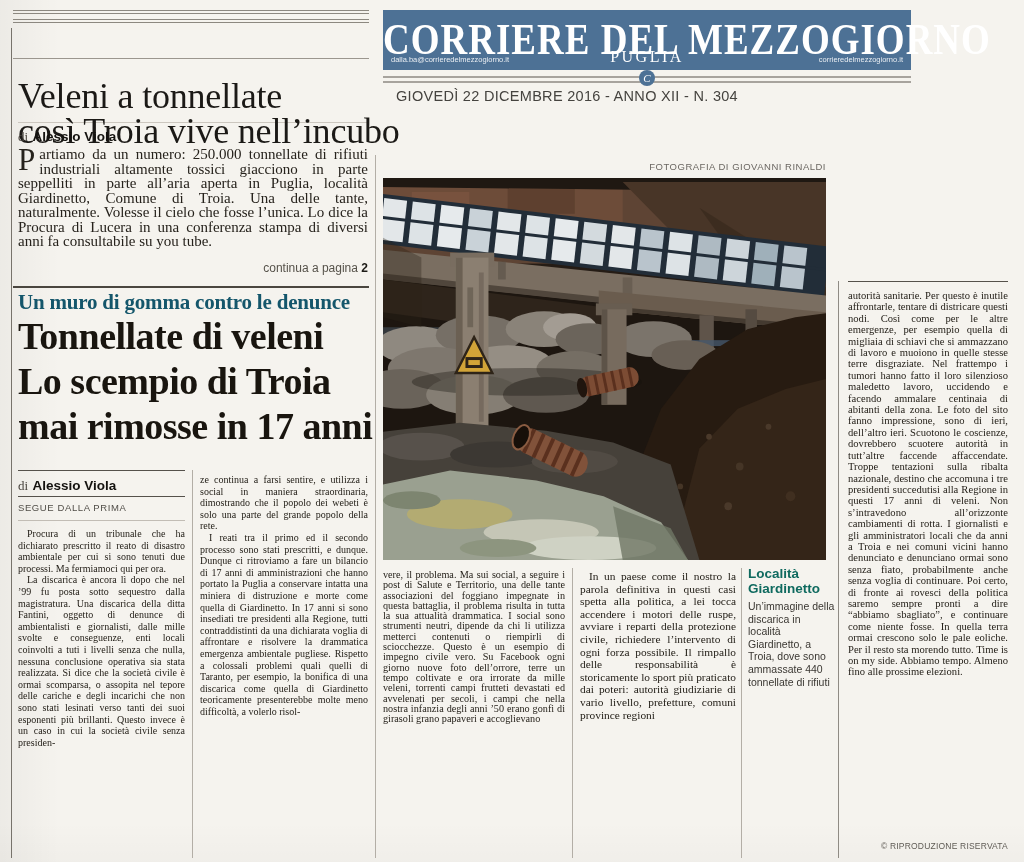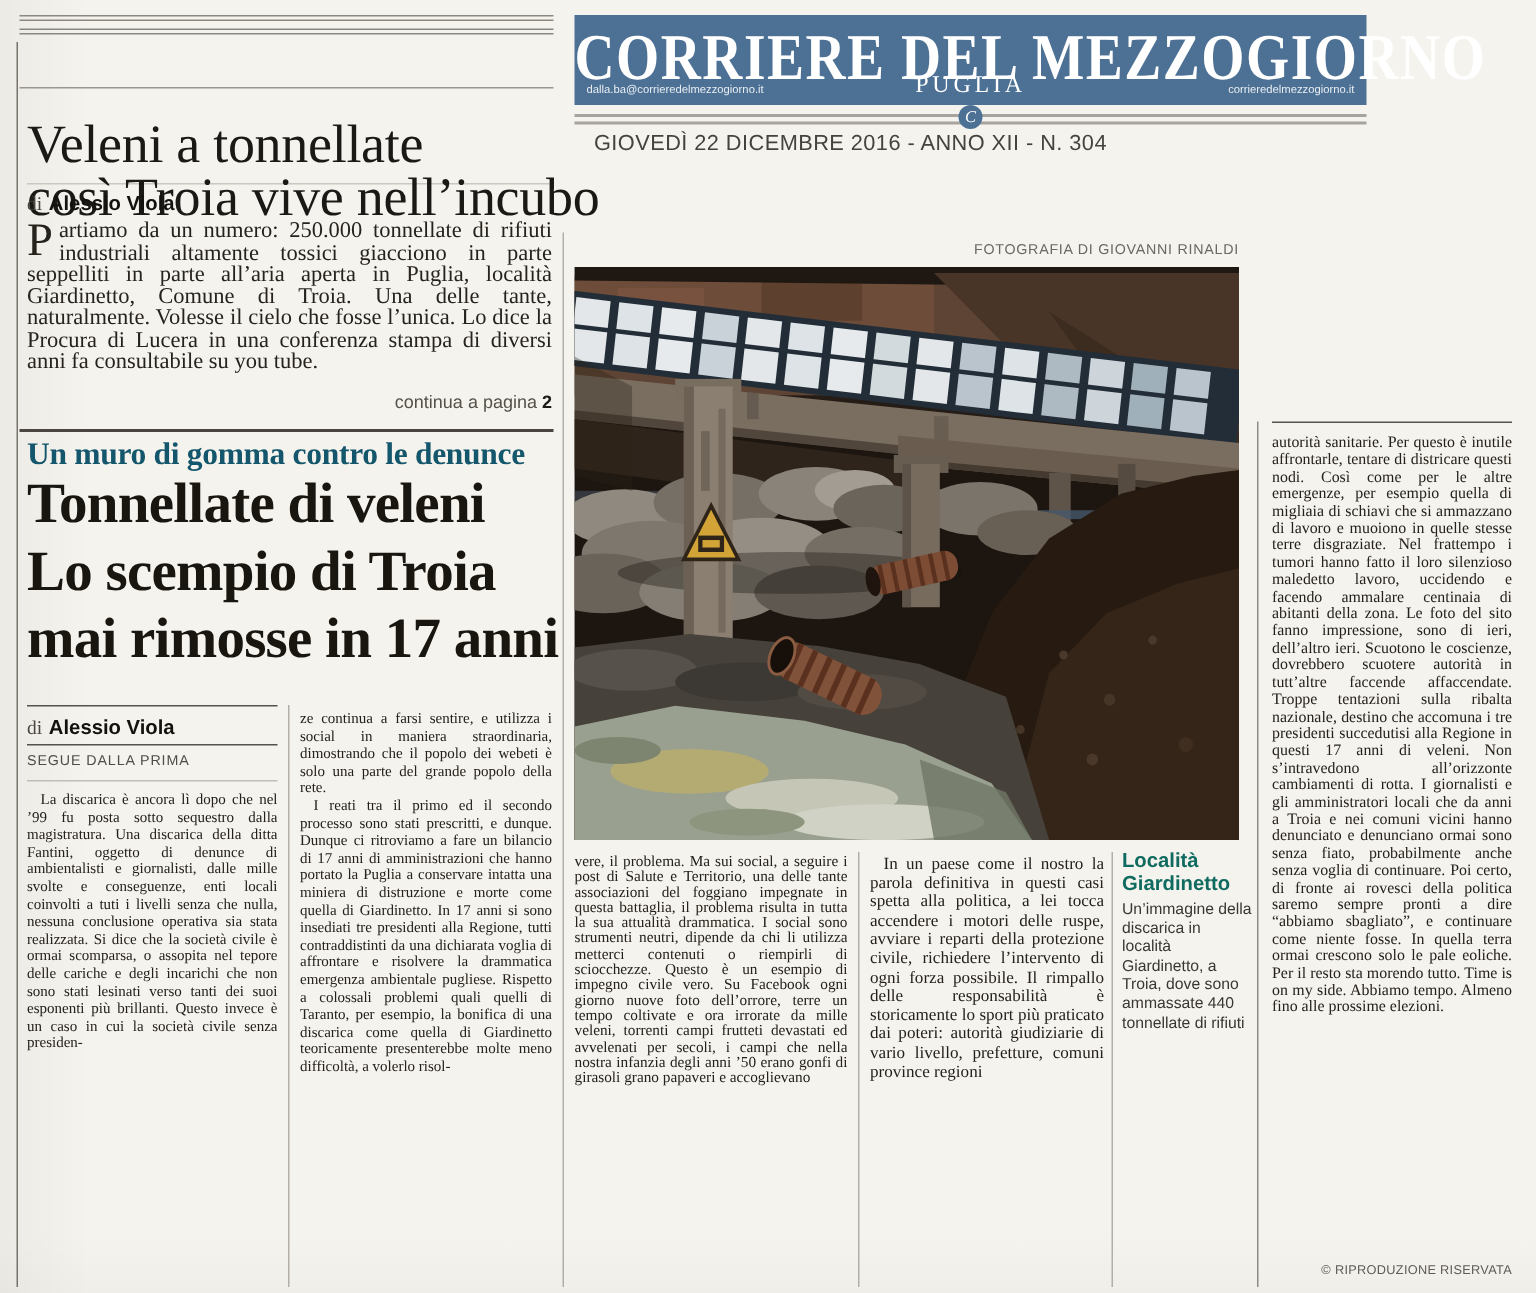--- a/index.html
+++ b/index.html
@@ -123,20 +123,21 @@
   <div class="hrule" style="left:18px;top:520px;width:167px;background:#c2bdb5"></div>
 
   <div class="vrule" style="left:192px;top:470px;height:388px"></div>
   <div class="vrule" style="left:375px;top:155px;height:703px"></div>
   <div class="vrule" style="left:572px;top:568px;height:290px"></div>
   <div class="vrule" style="left:741px;top:568px;height:290px"></div>
   <div class="vrule" style="left:838px;top:281px;height:577px;background:#8f8b84"></div>
   <div class="hrule" style="left:848px;top:281px;width:160px;background:#55514b"></div>
 
   <div class="ncol c12" style="left:18px;top:528px;width:167px;height:330px">
+    <p class="ind">Procura di un tribunale che ha dichiarato prescritto il reato di disastro ambientale per cui si sono tenuti due processi. Ma fermiamoci qui per ora.</p>
     <p class="ind">La discarica è ancora lì dopo che nel ’99 fu posta sotto sequestro dalla magistratura. Una discarica della ditta Fantini, oggetto di denunce di ambientalisti e giornalisti, dalle mille svolte e conseguenze, enti locali coinvolti a tuti i livelli senza che nulla, nessuna conclusione operativa sia stata realizzata. Si dice che la società civile è ormai scomparsa, o assopita nel tepore delle cariche e degli incarichi che non sono stati lesinati verso tanti dei suoi esponenti più brillanti. Questo invece è un caso in cui la società civile senza presiden-</p>
   </div>
   <div class="ncol c12" style="left:200px;top:474px;width:168px;height:384px">
     <p>ze continua a farsi sentire, e utilizza i social in maniera straordinaria, dimostrando che il popolo dei webeti è solo una parte del grande popolo della rete.</p>
     <p class="ind">I reati tra il primo ed il secondo processo sono stati prescritti, e dunque. Dunque ci ritroviamo a fare un bilancio di 17 anni di amministrazioni che hanno portato la Puglia a conservare intatta una miniera di distruzione e morte come quella di Giardinetto. In 17 anni si sono insediati tre presidenti alla Regione, tutti contraddistinti da una dichiarata voglia di affrontare e risolvere la drammatica emergenza ambientale pugliese. Rispetto a colossali problemi quali quelli di Taranto, per esempio, la bonifica di una discarica come quella di Giardinetto teoricamente presenterebbe molte meno difficoltà, a volerlo risol-</p>
   </div>
   <div class="ncol c3" style="left:383px;top:570px;width:182px;height:290px">
     <p>vere, il problema. Ma sui social, a seguire i post di Salute e Territorio, una delle tante associazioni del foggiano impegnate in questa battaglia, il problema risulta in tutta la sua attualità drammatica. I social sono strumenti neutri, dipende da chi li utilizza metterci contenuti o riempirli di sciocchezze. Questo è un esempio di impegno civile vero. Su Facebook ogni giorno nuove foto dell’orrore, terre un tempo coltivate e ora irrorate da mille veleni, torrenti campi frutteti devastati ed avvelenati per secoli, i campi che nella nostra infanzia degli anni ’50 erano gonfi di girasoli grano papaveri e accoglievano</p>
   </div>
   <div class="ncol c4" style="left:580px;top:570px;width:156px;height:290px">

